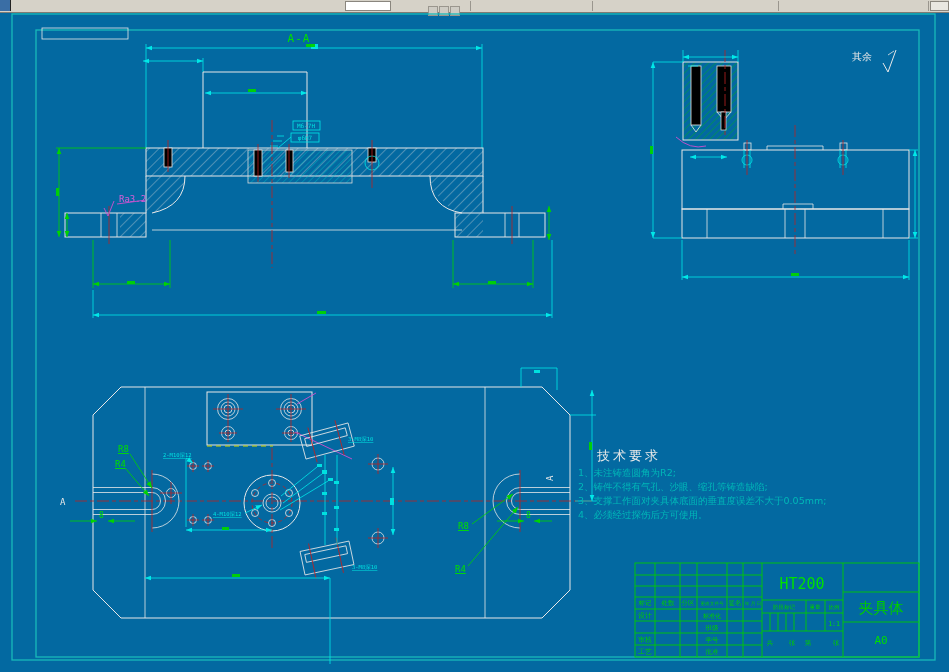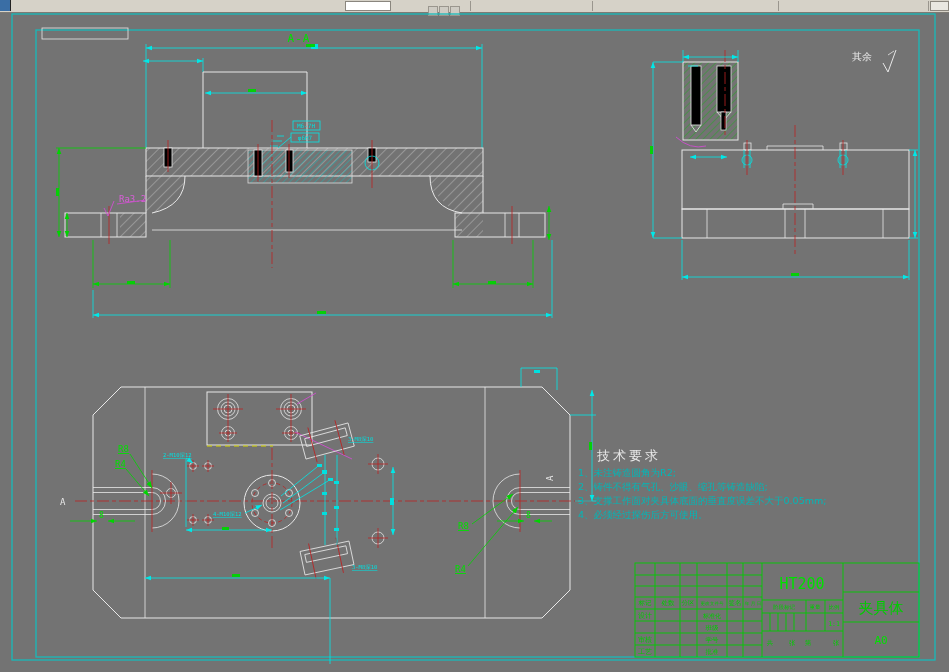--- a/index.html
+++ b/index.html
@@ -1,16 +1,16 @@
 <!DOCTYPE html>
 <html><head>
 <meta charset="utf-8">
 <style>
   html,body{margin:0;padding:0;background:#000;}
-  .screen{position:relative;width:949px;height:672px;background:#737373;overflow:hidden;
+  .screen{position:relative;width:949px;height:672px;background:#0369a1;overflow:hidden;
           font-family:"DejaVu Sans",sans-serif;}
   
   .toolbar{position:absolute;top:0;left:0;width:949px;height:12px;background:#d6d2c8;
            border-bottom:1px solid #7d7a74;}
   .tb-icon{position:absolute;left:0;top:0;width:10px;height:11px;background:#3a6ea5;border-right:1px solid #222;}
   .tb-inset{position:absolute;left:345px;top:1px;width:44px;height:8px;background:#fff;border:1px solid #8a867e;}
   .tb-btns{position:absolute;left:428px;top:1px;}
   .tb-btns span{display:inline-block;width:8px;height:8px;border:1px solid #9a968e;background:#cfccc4;margin-right:1px;}
   .tb-sep{position:absolute;top:1px;width:1px;height:10px;background:#9a968e;}
   .tb-end{position:absolute;left:930px;top:1px;width:17px;height:8px;background:#e9e7e1;border:1px solid #8a867e;}

